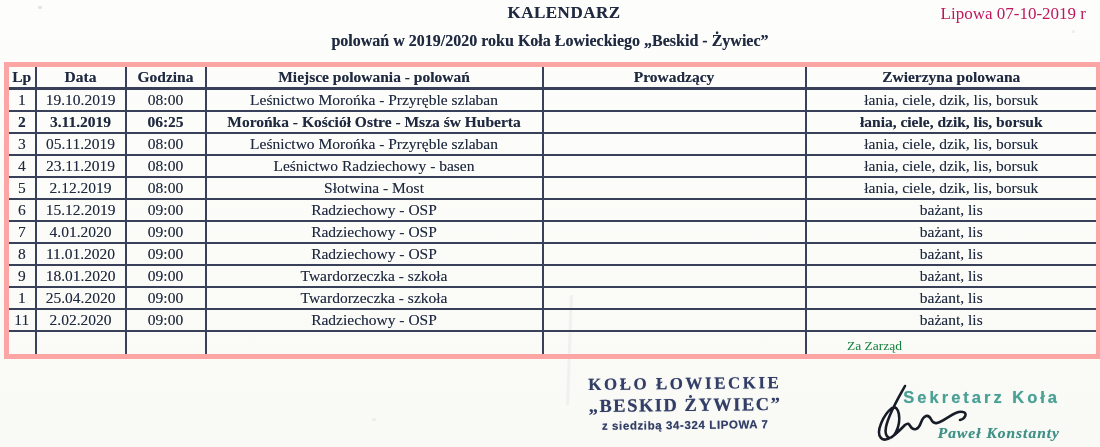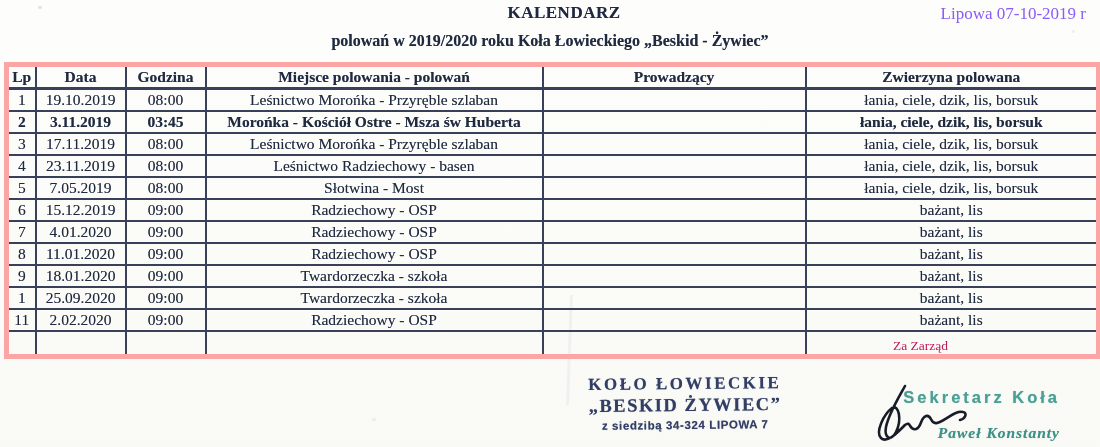--- a/index.html
+++ b/index.html
@@ -15,42 +15,42 @@
   
   .smudge{position:absolute;background:#8a8f9d;border-radius:50%;pointer-events:none;}
   .s1{left:38px;top:6px;width:4px;height:3px;opacity:.25;}
   .s2{left:1072px;top:30px;width:3px;height:3px;opacity:.15;}
   .s3{left:372px;top:418px;width:4px;height:3px;opacity:.12;}
   .fold{position:absolute;left:568px;top:295px;width:3px;height:110px;background:#9aa0ae;opacity:.10;transform:rotate(2deg);}
 
   .title-block{position:absolute;left:0;top:3px;width:1100px;text-align:center;}
   .title{font-size:17px;font-weight:bold;letter-spacing:.5px;text-shadow:0 0 .6px rgba(31,41,64,.55);margin-left:28px;}
   .subtitle{font-size:16px;font-weight:bold;margin-top:9px;text-shadow:0 0 .6px rgba(31,41,64,.55);}
-  .date-note{position:absolute;top:4px;right:14px;font-size:17px;color:#8b5cf6;}
+  .date-note{position:absolute;top:4px;right:14px;font-size:17px;color:#be185d;}
 
   table.cal{
     position:absolute;left:4px;top:62px;width:1092px;
     border-collapse:collapse;table-layout:fixed;
     background:transparent;
   }
   table.cal td,table.cal th{
     border:2px solid #39405a;
     height:20px;padding:0 2px;
     font-size:15.5px;line-height:18px;
     text-align:center;vertical-align:middle;
     color:#1f2940;
     text-shadow:0 0 .5px rgba(31,41,64,.5);
     overflow:hidden;white-space:nowrap;
   }
   table.cal{border:5px solid #fca5a5;}
   table.cal th{font-weight:bold;border-bottom-width:3px;}
   tr.bold td{font-weight:bold;}
   tr.empty td{height:22px;}
 
-  .za-zarzad{position:absolute;left:893px;top:338px;font-size:13.5px;color:#be185d;}
+  .za-zarzad{position:absolute;left:847px;top:338px;font-size:13.5px;color:#15803d;}
 
   .club-stamp{
     position:absolute;left:560px;top:374px;width:250px;
     text-align:center;color:#323e66;transform:rotate(-.6deg);
     text-shadow:0 0 .7px rgba(50,62,102,.6);
   }
   .cs1{font-size:17px;letter-spacing:2.5px;font-weight:600;}
   .cs2{font-size:18.5px;font-weight:bold;letter-spacing:1.5px;margin-top:1px;}
   .cs3{font-family:"Liberation Sans",sans-serif;font-size:11.5px;font-weight:bold;letter-spacing:.6px;margin-top:3px;}
 
@@ -102,44 +102,44 @@
       <td>1</td>
       <td>19.10.2019</td>
       <td>08:00</td>
       <td>Leśnictwo Morońka - Przyręble szlaban</td>
       <td></td>
       <td>łania, ciele, dzik, lis, borsuk</td>
     </tr>
         <tr class="bold">
       <td>2</td>
       <td>3.11.2019</td>
-      <td>03:45</td>
+      <td>06:25</td>
       <td>Morońka - Kościół Ostre - Msza św Huberta</td>
       <td></td>
       <td>łania, ciele, dzik, lis, borsuk</td>
     </tr>
         <tr>
       <td>3</td>
-      <td>17.11.2019</td>
+      <td>05.11.2019</td>
       <td>08:00</td>
       <td>Leśnictwo Morońka - Przyręble szlaban</td>
       <td></td>
       <td>łania, ciele, dzik, lis, borsuk</td>
     </tr>
         <tr>
       <td>4</td>
       <td>23.11.2019</td>
       <td>08:00</td>
       <td>Leśnictwo Radziechowy - basen</td>
       <td></td>
       <td>łania, ciele, dzik, lis, borsuk</td>
     </tr>
         <tr>
       <td>5</td>
-      <td>7.05.2019</td>
+      <td>2.12.2019</td>
       <td>08:00</td>
       <td>Słotwina - Most</td>
       <td></td>
       <td>łania, ciele, dzik, lis, borsuk</td>
     </tr>
         <tr>
       <td>6</td>
       <td>15.12.2019</td>
       <td>09:00</td>
       <td>Radziechowy - OSP</td>
@@ -165,21 +165,21 @@
         <tr>
       <td>9</td>
       <td>18.01.2020</td>
       <td>09:00</td>
       <td>Twardorzeczka - szkoła</td>
       <td></td>
       <td>bażant, lis</td>
     </tr>
         <tr>
       <td>1</td>
-      <td>25.09.2020</td>
+      <td>25.04.2020</td>
       <td>09:00</td>
       <td>Twardorzeczka - szkoła</td>
       <td></td>
       <td>bażant, lis</td>
     </tr>
         <tr>
       <td>11</td>
       <td>2.02.2020</td>
       <td>09:00</td>
       <td>Radziechowy - OSP</td>

